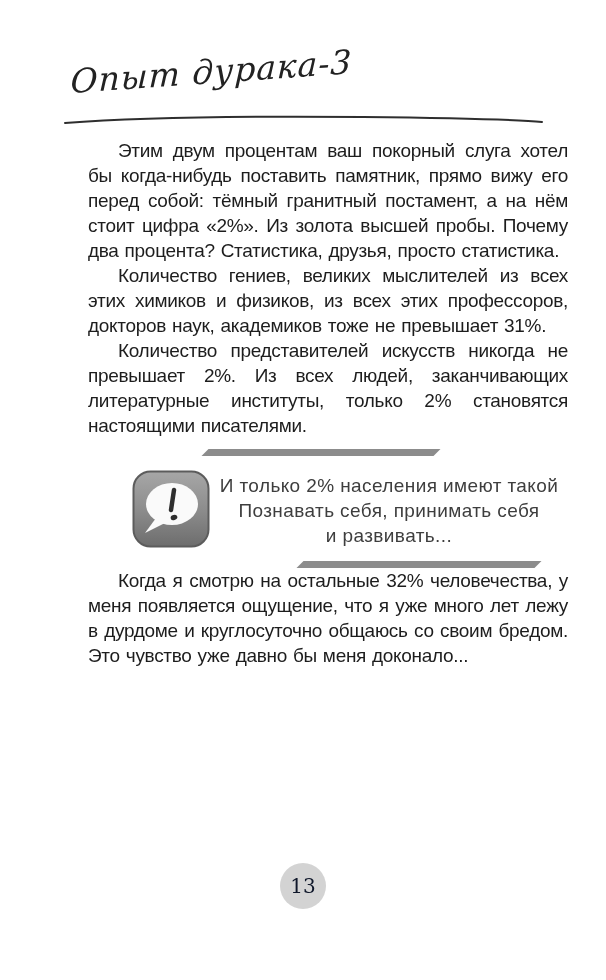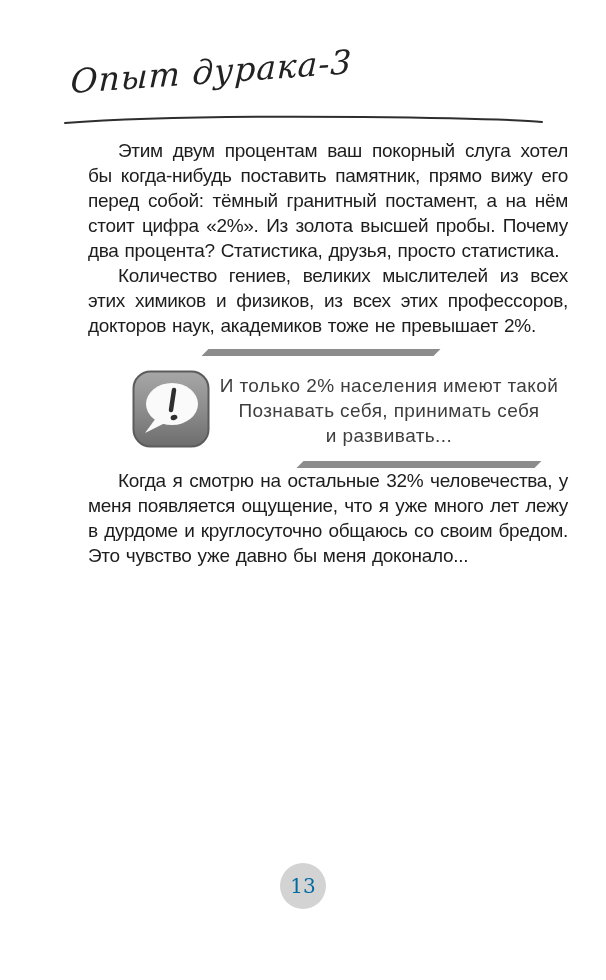--- a/index.html
+++ b/index.html
@@ -89,36 +89,37 @@
     top: 863px;
     width: 46px;
     height: 46px;
     border-radius: 50%;
     background: #d3d3d3;
     display: flex;
     align-items: center;
     justify-content: center;
     font-family: "DejaVu Serif", serif;
     font-size: 20px;
-    color: #0369a1;
+    color: #0f172a;
   }
 </style>
 </head>
 <body>
 
 <div class="page">
 
   <div class="logo">Опыт дурака-3</div>
   <svg class="logo-underline" viewBox="0 0 482 18" xmlns="http://www.w3.org/2000/svg">
     <path d="M2,13 C80,7 180,6 300,7 C390,8 450,9 479,12" fill="none" stroke="#2e2e2e" stroke-width="2" stroke-linecap="round"></path>
   </svg>
 
   <div class="content">
     <p>Этим двум процентам ваш покорный слуга хотел бы когда-нибудь поставить памятник, прямо вижу его перед собой: тёмный гранитный постамент, а на нём стоит цифра «2%». Из золота высшей пробы. Почему два процента? Статистика, друзья, просто статистика.</p>
-    <p>Количество гениев, великих мыслителей из всех этих химиков и физиков, из всех этих профессоров, докторов наук, академиков тоже не превышает 2%.</p>
+    <p>Количество гениев, великих мыслителей из всех этих химиков и физиков, из всех этих профессоров, докторов наук, академиков тоже не превышает 31%.</p>
+    <p>Количество представителей искусств никогда не превышает 2%. Из всех людей, заканчивающих литературные институты, только 2% становятся настоящими писателями.</p>
 
     <div class="rule rule-top"></div>
 
     <div class="callout-row">
       <svg class="callout-icon" width="78" height="78" viewBox="0 0 78 78" xmlns="http://www.w3.org/2000/svg">
         <defs>
           <linearGradient id="iconGrad" x1="0" y1="0" x2="0" y2="1">
             <stop offset="0" stop-color="#a7a7a7"></stop>
             <stop offset="0.5" stop-color="#8d8d8d"></stop>
             <stop offset="1" stop-color="#6d6d6d"></stop>

